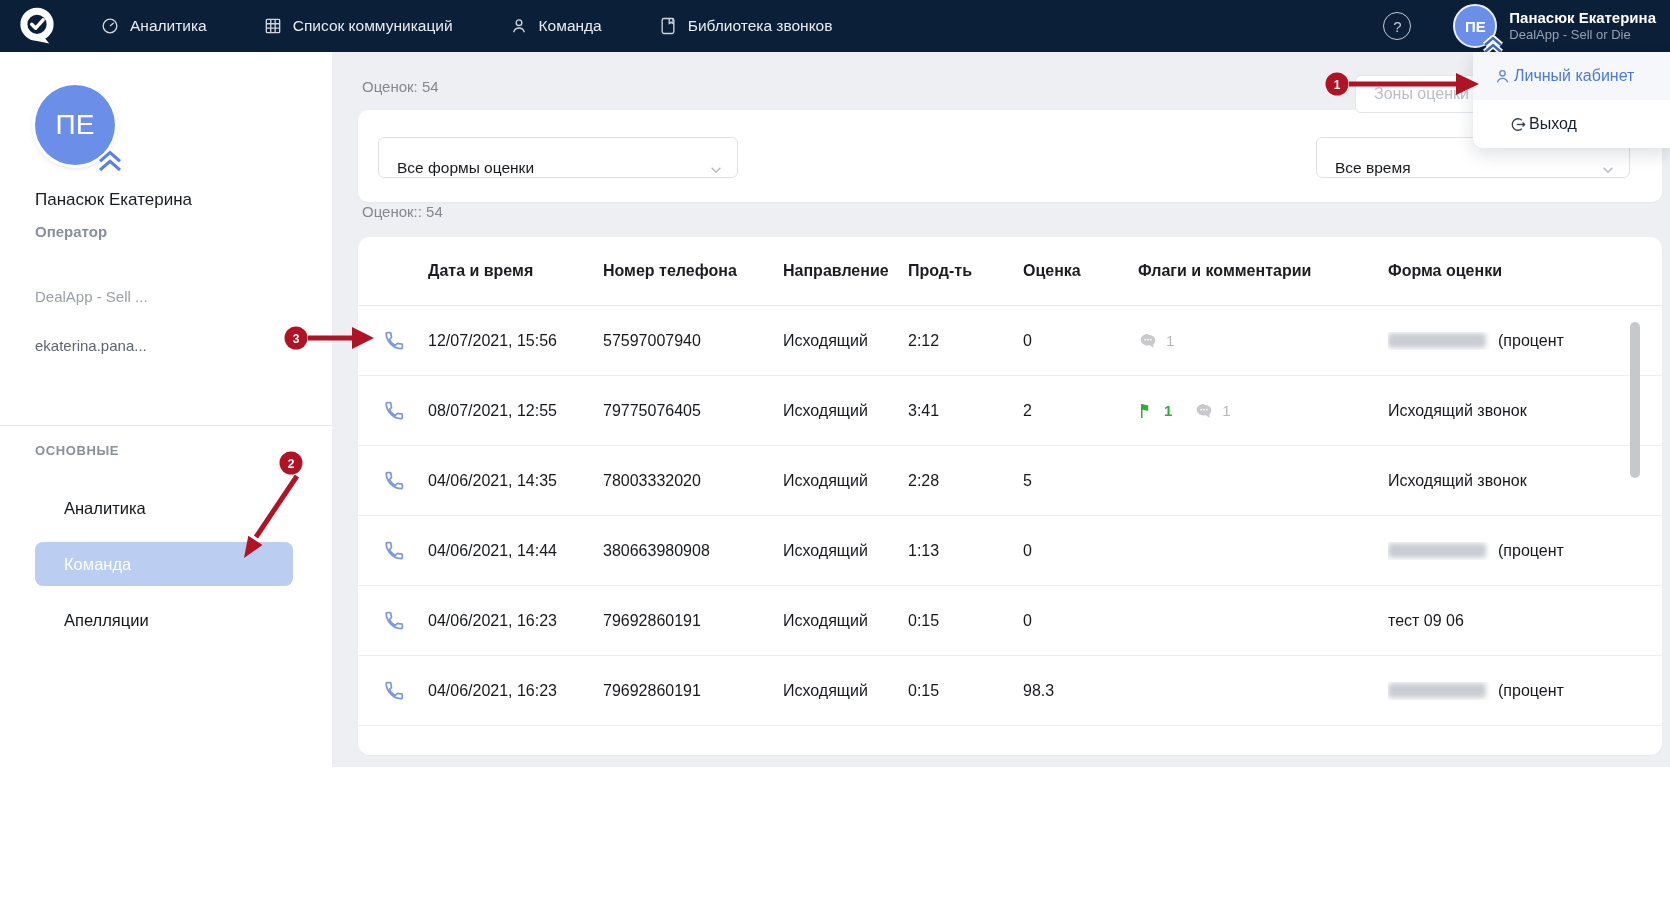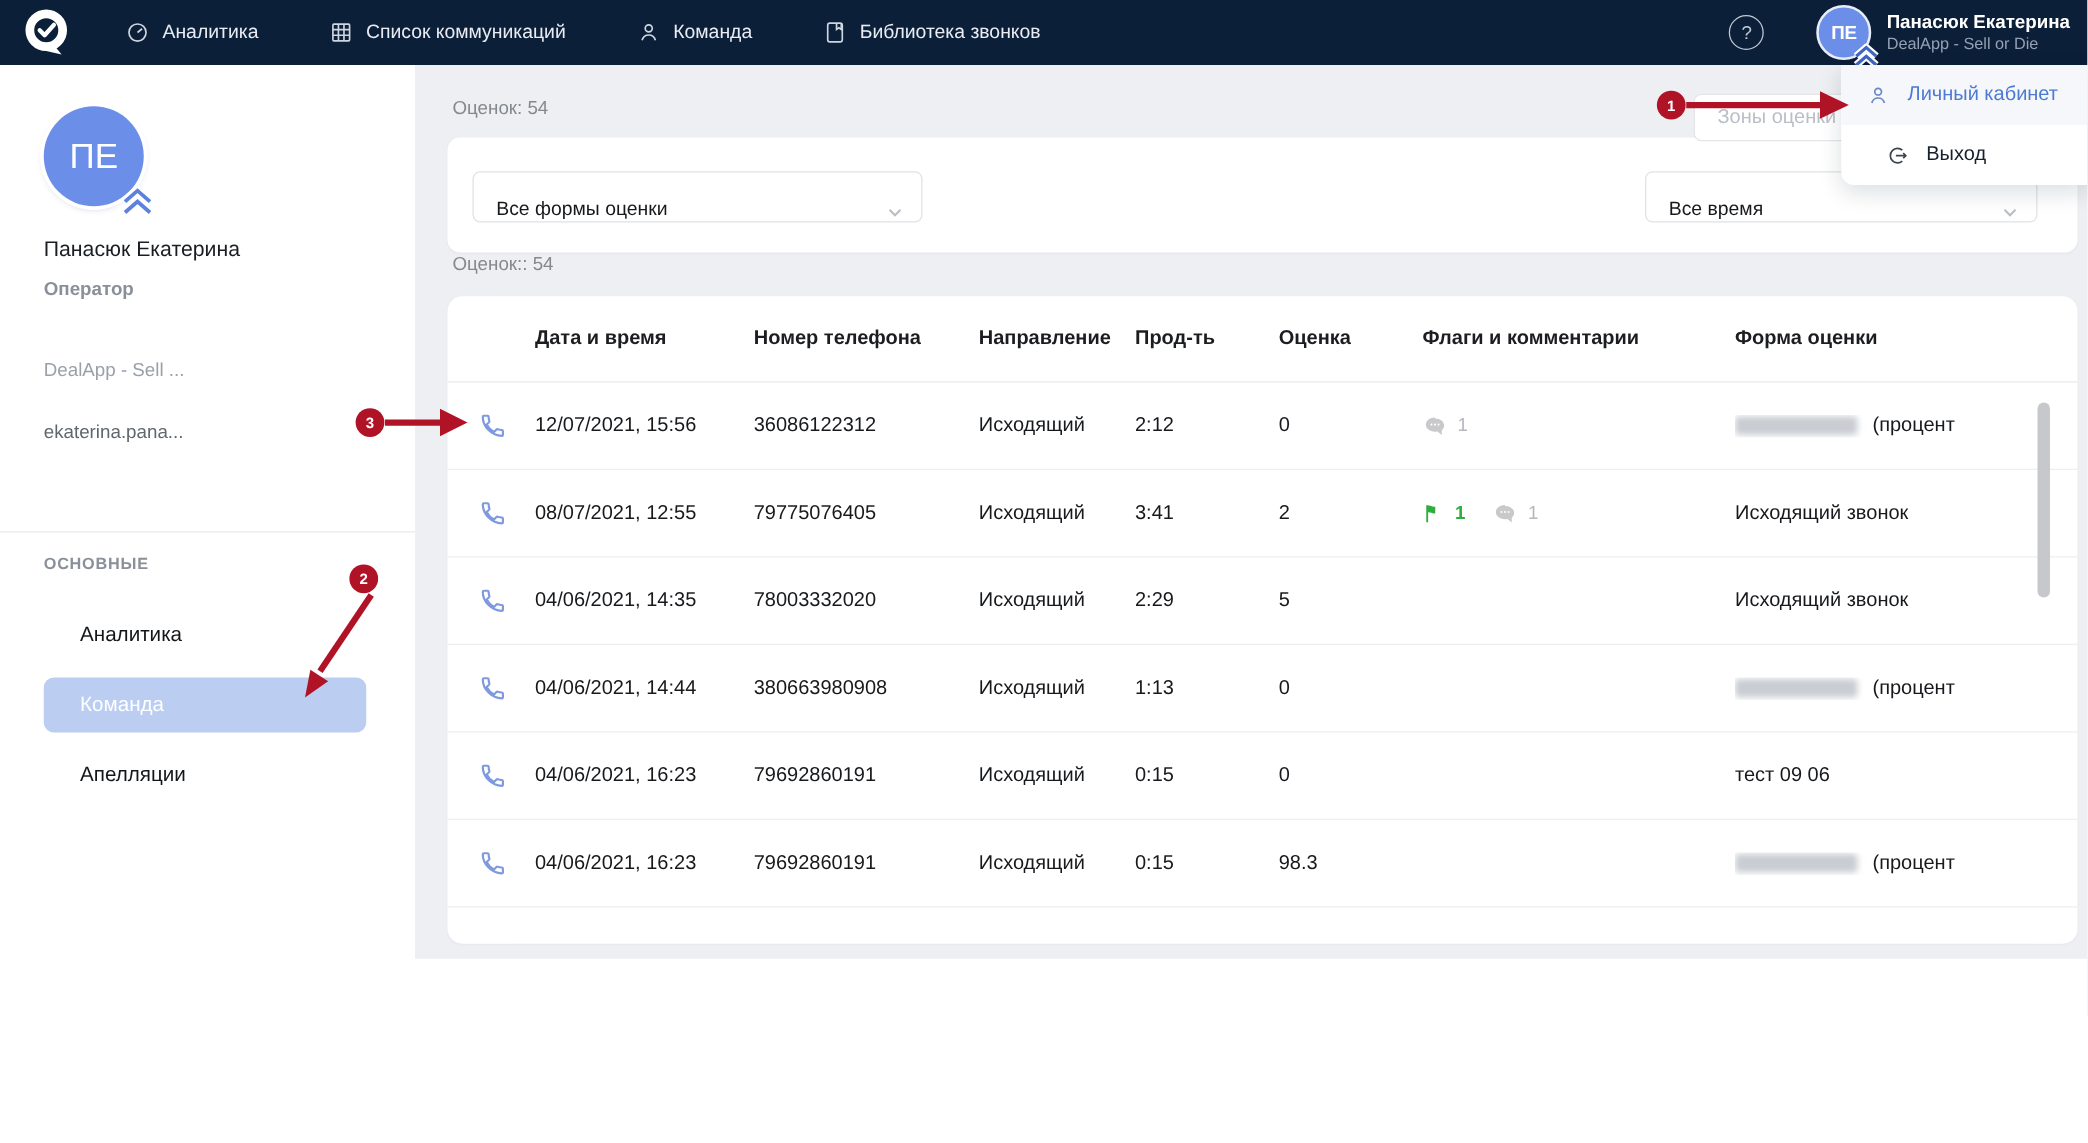--- a/index.html
+++ b/index.html
@@ -79,21 +79,21 @@
   .cm-ic{width:20px;height:20px;}
   .cnt-gray{color:#b5b8bd !important;font-size:15px !important;}
   .cnt-green{color:#2fae3e !important;font-size:15px !important;font-weight:bold;}
   .redact{width:98px;height:15px;border-radius:3px;background:#c9cdd3;filter:blur(2.5px);
     margin-right:12px;flex:0 0 auto;}
   .scrollbar{position:absolute;right:22px;top:85px;width:10px;height:156px;border-radius:5px;
     background:#c6c8cc;}
   
   .user-menu{position:absolute;left:1473px;top:52px;width:197px;height:96px;background:#fff;
     border-radius:0 0 0 10px;box-shadow:0 6px 18px rgba(15,25,45,.14);z-index:40;}
-  .um-item{height:48px;display:flex;align-items:center;padding-left:20px;gap:14px;font-size:16px;cursor:pointer;text-align:center;}
+  .um-item{height:48px;display:flex;align-items:center;padding-left:20px;gap:2px;font-size:16px;cursor:pointer;text-align:center;}
   .um-item.hl{background:#f5f7fa;color:#4e7ad2;}
   .um-item.plain{color:#15202e;padding-left:35px;}
   .um-ic{width:19px;height:19px;fill:none;stroke-width:1.7;}
   .um-item.hl .um-ic{stroke:#6b87c8;}
   .um-item.plain .um-ic{stroke:#3c4450;}
   
   .annot{position:absolute;left:0;top:0;width:1670px;height:914px;z-index:60;pointer-events:none;}
 </style>
 </head>
 <body>
@@ -212,21 +212,21 @@
     <div class="c7">Форма оценки</div>
   </div>
 
   <div class="trow">
     <div class="c0">
         <svg class="ph" viewBox="0 0 24 24">
           <path d="M7 10.6c1.3 2.7 3.7 5.1 6.4 6.4l2.1-2.1c.3-.3.7-.4 1.1-.2 1.1.4 2.3.6 3.5.6.6 0 1 .4 1 1v3.1c0 .6-.4 1-1 1C11.5 20.4 3.6 12.5 3.6 3.9c0-.6.4-1 1-1h3.1c.6 0 1 .4 1 1 0 1.2.2 2.4.6 3.5.1.4 0 .8-.2 1.1L7 10.6z" transform="scale(.92) translate(1 1)"></path>
         </svg>
       </div>
     <div class="c1">12/07/2021, 15:56</div>
-    <div class="c2">36086122312</div>
+    <div class="c2">57597007940</div>
     <div class="c3">Исходящий</div>
     <div class="c4">2:12</div>
     <div class="c5">0</div>
     <div class="c6">
       <svg class="cm-ic" viewBox="0 0 24 24">
         <path d="M12 3.5c-5 0-8.8 3.1-8.8 6.9 0 3.8 3.8 6.9 8.8 6.9.8 0 1.6-.1 2.3-.2l4.2 3.2v-4.5c1.4-1.2 2.3-2.8 2.3-4.5 0-3.8-3.8-6.8-8.8-6.8z" fill="#c9c9cb"></path>
         <circle cx="8.6" cy="10.4" r="1" fill="#fff"></circle>
           <circle cx="12" cy="10.4" r="1" fill="#fff"></circle>
           <circle cx="15.4" cy="10.4" r="1" fill="#fff"></circle>
       </svg>
@@ -270,21 +270,21 @@
 
   <div class="trow">
     <div class="c0">
         <svg class="ph" viewBox="0 0 24 24">
           <path d="M7 10.6c1.3 2.7 3.7 5.1 6.4 6.4l2.1-2.1c.3-.3.7-.4 1.1-.2 1.1.4 2.3.6 3.5.6.6 0 1 .4 1 1v3.1c0 .6-.4 1-1 1C11.5 20.4 3.6 12.5 3.6 3.9c0-.6.4-1 1-1h3.1c.6 0 1 .4 1 1 0 1.2.2 2.4.6 3.5.1.4 0 .8-.2 1.1L7 10.6z" transform="scale(.92) translate(1 1)"></path>
         </svg>
       </div>
     <div class="c1">04/06/2021, 14:35</div>
     <div class="c2">78003332020</div>
     <div class="c3">Исходящий</div>
-    <div class="c4">2:29</div>
+    <div class="c4">2:28</div>
     <div class="c5">5</div>
     <div class="c6"></div>
     <div class="c7">
       <span>Исходящий звонок</span>
     </div>
   </div>
 
   <div class="trow">
     <div class="c0">
         <svg class="ph" viewBox="0 0 24 24">

